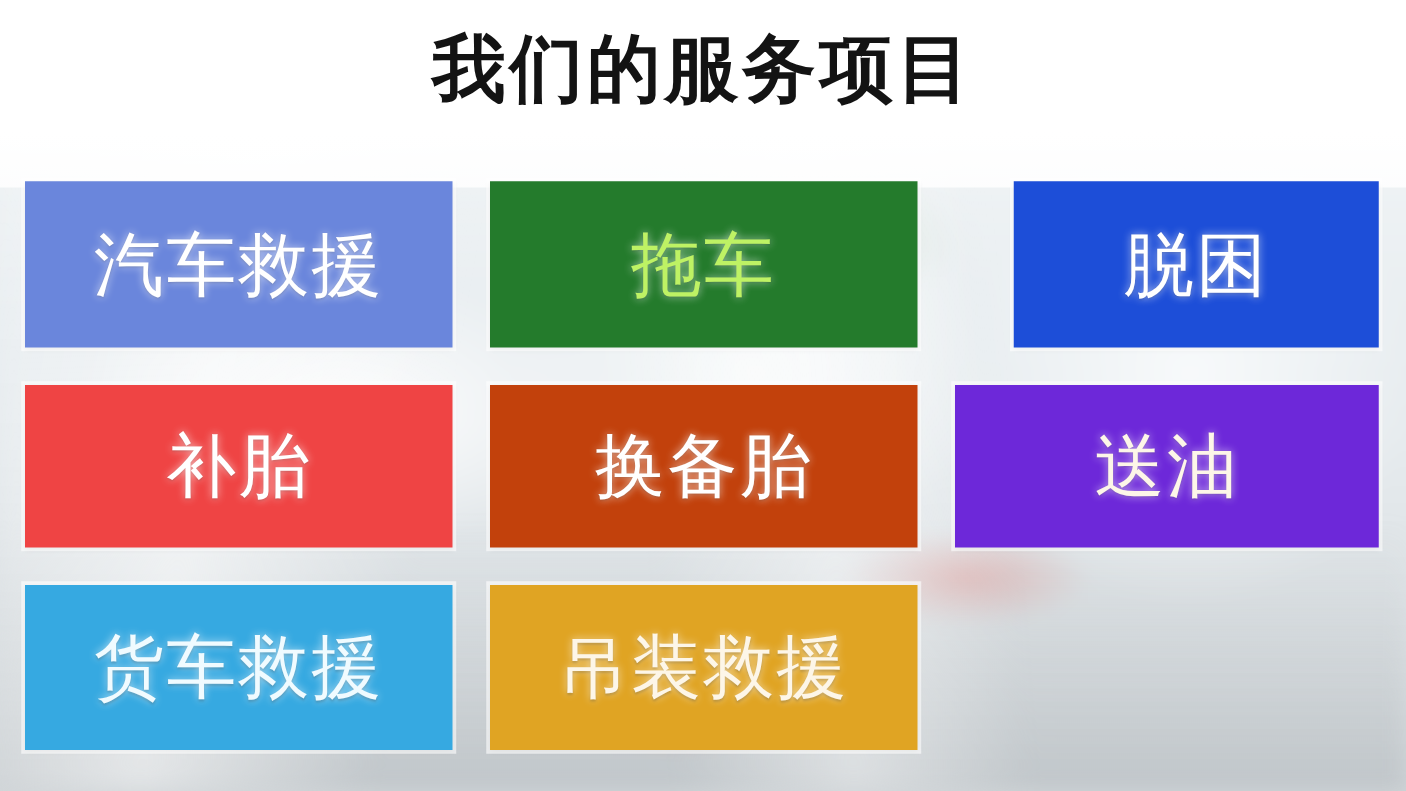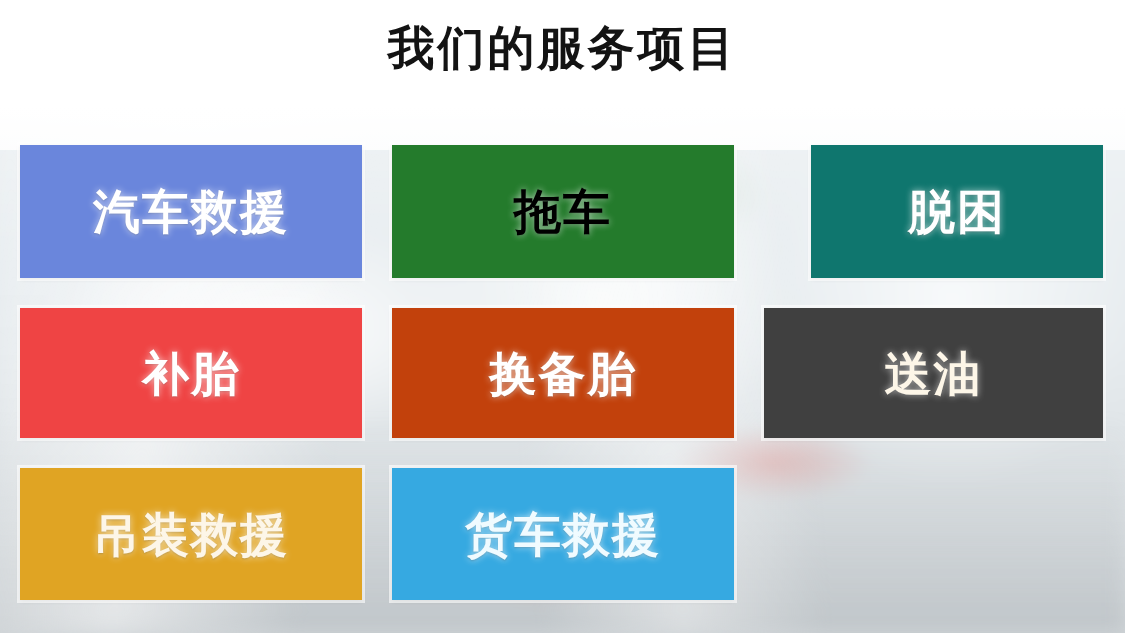--- a/index.html
+++ b/index.html
@@ -63,21 +63,21 @@
     height: 150px;
     background: linear-gradient(to bottom, #ffffff 0%, #ffffff 70%, rgba(255,255,255,0.86) 100%);
   }
 
   
   .title {
     position: absolute;
     left: 0; right: 0;
     top: 22px;
     text-align: center;
-    font-size: 47px;
+    font-size: 59px;
     line-height: 1.12;
     font-weight: 700;
     color: #131313;
     letter-spacing: 3px;
     white-space: nowrap;
   }
 
   
   .grid {
     position: absolute;
@@ -92,22 +92,22 @@
     row-gap: 30px;
   }
   .tile {
     display: flex;
     align-items: center;
     justify-content: center;
     box-shadow: 0 0 0 3px rgba(255,255,255,0.62), 0 1px 4px rgba(0,0,0,0.17);
   }
   .tile-label {
     color: #ffffff;
-    font-size: 47px;
-    font-weight: 700;
+    font-size: 56px;
+    font-weight: 400;
     letter-spacing: 2px;
     line-height: 1;
     white-space: nowrap;
     text-shadow: 0 0 7px rgba(255,255,255,0.65), 0 1px 2px rgba(0,0,0,0.22);
   }
   .tile-label.warm {
     color: #fdf6e8;
   }
   .tile-label.cool {
     color: #f4fbf6;
@@ -124,42 +124,42 @@
 
   <div class="title">我们的服务项目</div>
 
   <div class="grid">
 
     <div class="tile" style="background: rgb(106, 134, 220);">
       <span class="tile-label cool" style="color: rgb(255, 255, 255);">汽车救援</span>
     </div>
 
     <div class="tile" style="background: rgb(36, 123, 44);">
-      <span class="tile-label cool" style="color: #000000;">拖车</span>
+      <span class="tile-label cool" style="color: #bef264;">拖车</span>
     </div>
 
-    <div class="tile" style="background: #0f766e; margin-left: 47px;">
+    <div class="tile" style="background: #1d4ed8; margin-left: 47px;">
       <span class="tile-label cool" style="color: rgb(255, 255, 255);">脱困</span>
     </div>
 
     <div class="tile" style="background: #ef4444;">
       <span class="tile-label cool" style="color: rgb(255, 255, 255);">补胎</span>
     </div>
 
     <div class="tile" style="background: #c2410c;">
       <span class="tile-label cool" style="color: rgb(255, 255, 255);">换备胎</span>
     </div>
 
-    <div class="tile" style="background: #404040; align-items: center;">
+    <div class="tile" style="background: #6d28d9; align-items: center;">
       <span class="tile-label warm" style="color: rgb(253, 246, 232);">送油</span>
     </div>
 
 
+    <div class="tile" style="background: rgb(54, 169, 225);">
+      <span class="tile-label cool" style="color: rgb(240, 251, 255);">货车救援</span>
+    </div>
+
     <div class="tile" style="background: rgb(224, 164, 35);">
       <span class="tile-label warm" style="color: rgb(253, 246, 232);">吊装救援</span>
-    </div>
-
-    <div class="tile" style="background: rgb(54, 169, 225);">
-      <span class="tile-label cool" style="color: rgb(240, 251, 255);">货车救援</span>
     </div>
 
   </div>
 </div>
 
 </body></html>

